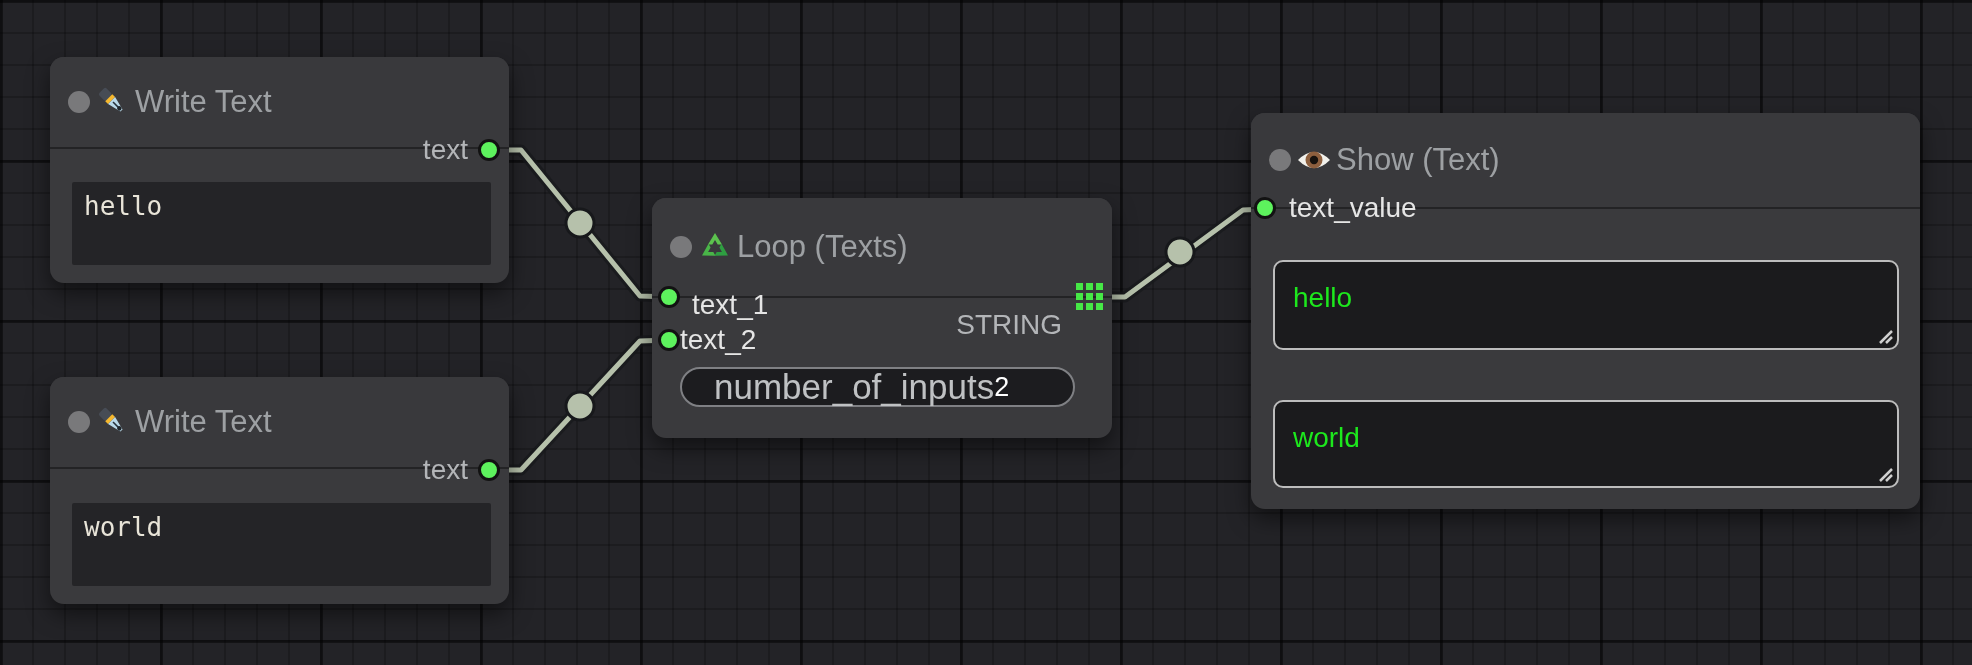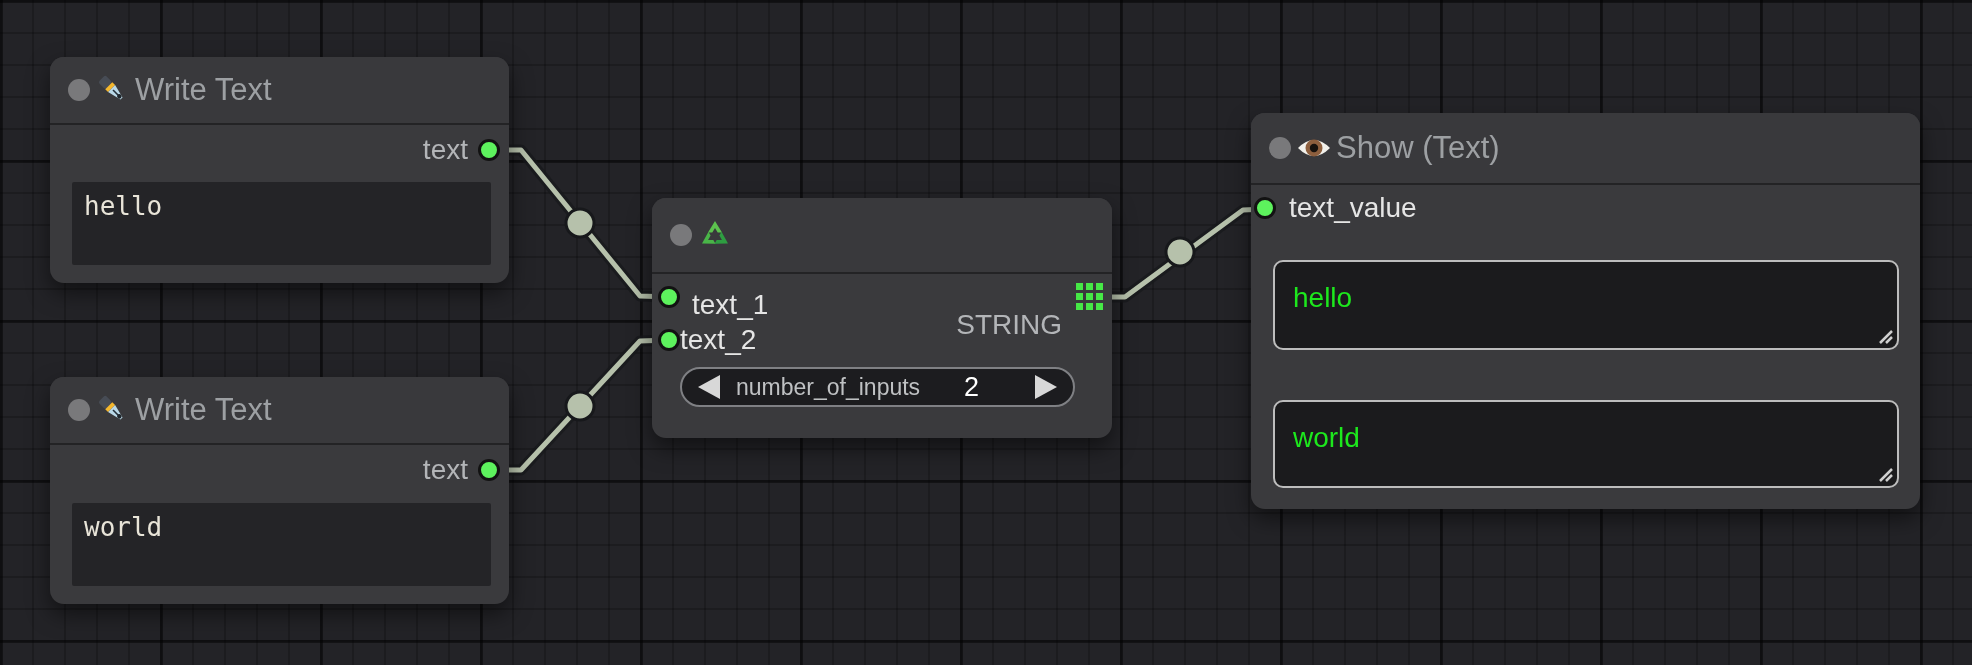--- a/index.html
+++ b/index.html
@@ -10,40 +10,40 @@
     background-image:
       linear-gradient(rgba(0,0,0,.45) 3px,transparent 3px),
       linear-gradient(90deg,rgba(0,0,0,.45) 3px,transparent 3px),
       linear-gradient(rgba(0,0,0,.20) 2px,transparent 2px),
       linear-gradient(90deg,rgba(0,0,0,.20) 2px,transparent 2px);
     background-size:160px 160px,160px 160px,32px 32px,32px 32px;
   }
   #edges{position:absolute;left:0;top:0;z-index:1;}
   .node{position:absolute;background:#3a3a3d;border-radius:14px;
         box-shadow:0 10px 22px rgba(0,0,0,.5);z-index:2;}
-  .node-header{display:flex;align-items:center;gap:4px;padding:4px 18px;
+  .node-header{display:flex;align-items:center;gap:4px;padding:16px 18px;
         background:#39393c;border-bottom:2px solid rgba(0,0,0,.38);
         border-radius:14px 14px 0 0;}
   .title-dot{width:22px;height:22px;border-radius:50%;background:#79797b;flex:none;}
   .hicon{width:37px;height:37px;flex:none;display:flex;align-items:center;justify-content:center;}
   .node-title{font-size:31px;color:#9da0a3;white-space:nowrap;}
   .socket{position:absolute;width:22px;height:22px;box-sizing:border-box;border-radius:50%;
         background:#5df25d;border:3px solid #121212;z-index:3;}
   .port-label{position:absolute;font-size:28px;line-height:30px;color:#e5e5e5;white-space:nowrap;}
   .out-label{position:absolute;font-size:28px;line-height:30px;color:#b3b5b8;text-align:center;}
   .wt-area{position:absolute;left:22px;width:419px;height:83px;background:#242427;
         color:#e8e4d8;font-family:"DejaVu Sans Mono",monospace;font-size:26px;line-height:1.25;
         padding:8px 12px;box-sizing:border-box;border-radius:2px;white-space:pre;}
   .grid-socket{position:absolute;display:grid;grid-template-columns:repeat(3,7px);
         grid-template-rows:repeat(3,7px);gap:3px;z-index:3;}
   .grid-socket span{background:#46e846;display:block;}
   .stepper{position:absolute;left:28px;top:169px;width:395px;height:40px;box-sizing:border-box;
         background:#1c1c1f;border:2px solid #7f8084;border-radius:22px;
         display:flex;align-items:center;padding:0 16px;}
-  .stepper-label{flex:1;margin-left:16px;font-size:23px;color:#bfc1c3;white-space:nowrap;}
+  .stepper-label{flex:1;margin-left:16px;font-size:35px;color:#bfc1c3;white-space:nowrap;}
   .stepper-value{font-size:27px;color:#ffffff;margin-right:56px;}
   .show-area{position:absolute;left:22px;width:626px;height:90px;box-sizing:border-box;
         background:#1b1b1d;border:2px solid #bdbdbd;border-radius:10px;
         color:#1de81d;font-size:28px;padding:20px 18px 0;overflow:hidden;}
   .grip{position:absolute;right:3px;bottom:3px;}
   
   #node-wt1{left:50px;top:57px;width:459px;height:226px}
   #node-wt1 .node-header,#node-wt2 .node-header{height:58px}
   #node-wt2{left:50px;top:377px;width:459px;height:227px}
   #node-loop{left:652px;top:198px;width:460px;height:240px}
@@ -115,20 +115,21 @@
     <div class="title-dot"></div>
     <div class="hicon">
       <svg width="36" height="36" viewBox="0 0 36 36">
         <g>
           <path d="M18 4 L25 15.5 L20.7 15.5 L18 11 L15.3 15.5 L11 15.5 Z" fill="#5cc24e"></path>
           <path d="M18 4 L25 15.5 L20.7 15.5 L18 11 L15.3 15.5 L11 15.5 Z" fill="#2e9e41" transform="rotate(120 18 19)"></path>
           <path d="M18 4 L25 15.5 L20.7 15.5 L18 11 L15.3 15.5 L11 15.5 Z" fill="#49b548" transform="rotate(240 18 19)"></path>
         </g>
       </svg>
     </div>
+    <div class="node-title">Loop (Texts)</div>
   </div>
   <div class="socket" style="left:6px;top:88px;"></div>
   <div class="port-label" style="left:40px;top:92px;">text_1</div>
   <div class="socket" style="left:6px;top:131px;"></div>
   <div class="port-label" style="left:28px;top:127px;">text_2</div>
   <div class="out-label" style="right:50px;top:84px;margin-top:28px;">STRING</div>
   <div class="grid-socket" style="left:424px;top:85px;">
     <span></span>
       <span></span>
       <span></span>

